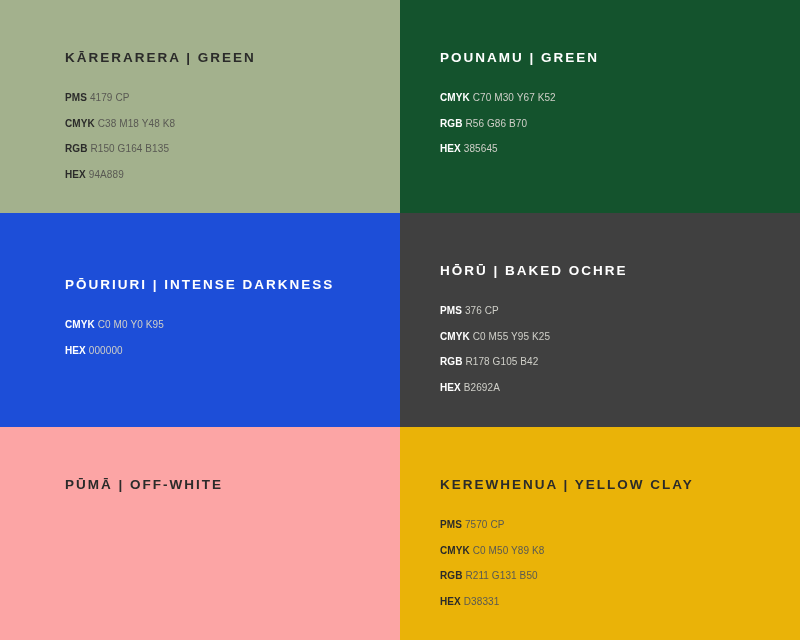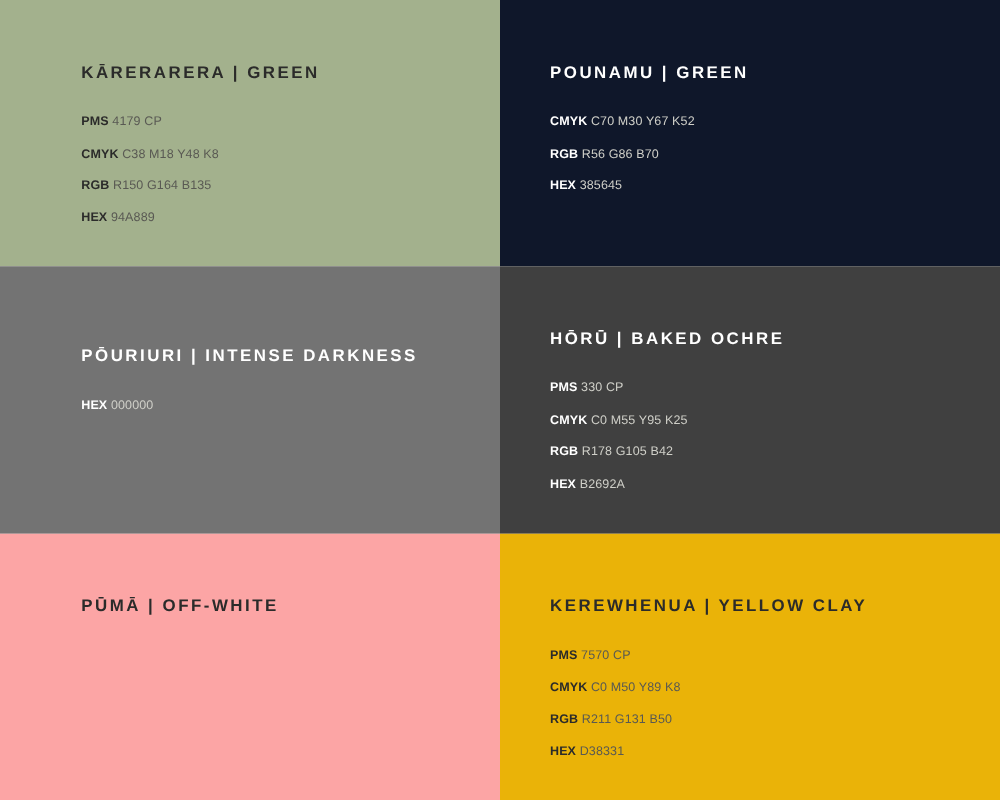--- a/index.html
+++ b/index.html
@@ -83,43 +83,44 @@
       <div class="swatch-body">
         <div class="swatch-title">KĀRERARERA | GREEN</div>
         <ul class="spec-list">
           <li class="spec-row"><span class="spec-label">PMS</span> <span class="spec-value">4179 CP</span></li>
           <li class="spec-row"><span class="spec-label">CMYK</span> <span class="spec-value">C38 M18 Y48 K8</span></li>
           <li class="spec-row"><span class="spec-label">RGB</span> <span class="spec-value">R150 G164 B135</span></li>
           <li class="spec-row"><span class="spec-label">HEX</span> <span class="spec-value">94A889</span></li>
         </ul>
       </div>
     </div>
-    <div class="swatch col-right theme-dark rows-4" style="background: #0f172a; padding-left: 28px;">
+    <div class="swatch col-right theme-dark rows-4" style="background: #14532d; padding-left: 28px;">
       <div class="swatch-body">
         <div class="swatch-title">POUNAMU | GREEN</div>
         <ul class="spec-list">
           <li class="spec-row"><span class="spec-label">CMYK</span> <span class="spec-value">C70 M30 Y67 K52</span></li>
           <li class="spec-row"><span class="spec-label">RGB</span> <span class="spec-value">R56 G86 B70</span></li>
           <li class="spec-row"><span class="spec-label">HEX</span> <span class="spec-value">385645</span></li>
         </ul>
       </div>
     </div>
-    <div class="swatch col-left theme-dark rows-3" style="background: #737373;">
+    <div class="swatch col-left theme-dark rows-3" style="background: #1d4ed8;">
       <div class="swatch-body">
         <div class="swatch-title">PŌURIURI | INTENSE DARKNESS</div>
         <ul class="spec-list">
+          <li class="spec-row"><span class="spec-label">CMYK</span> <span class="spec-value">C0 M0 Y0 K95</span></li>
           <li class="spec-row"><span class="spec-label">HEX</span> <span class="spec-value">000000</span></li>
         </ul>
       </div>
     </div>
     <div class="swatch col-right theme-dark rows-4" style="background: #404040;">
       <div class="swatch-body">
         <div class="swatch-title">HŌRŪ | BAKED OCHRE</div>
         <ul class="spec-list">
-          <li class="spec-row"><span class="spec-label">PMS</span> <span class="spec-value">330 CP</span></li>
+          <li class="spec-row"><span class="spec-label">PMS</span> <span class="spec-value">376 CP</span></li>
           <li class="spec-row"><span class="spec-label">CMYK</span> <span class="spec-value">C0 M55 Y95 K25</span></li>
           <li class="spec-row"><span class="spec-label">RGB</span> <span class="spec-value">R178 G105 B42</span></li>
           <li class="spec-row"><span class="spec-label">HEX</span> <span class="spec-value">B2692A</span></li>
         </ul>
       </div>
     </div>
     <div class="swatch col-left theme-light rows-4" style="background: #fca5a5;">
       <div class="swatch-body">
         <div class="swatch-title">PŪMĀ | OFF-WHITE</div>
       </div>

